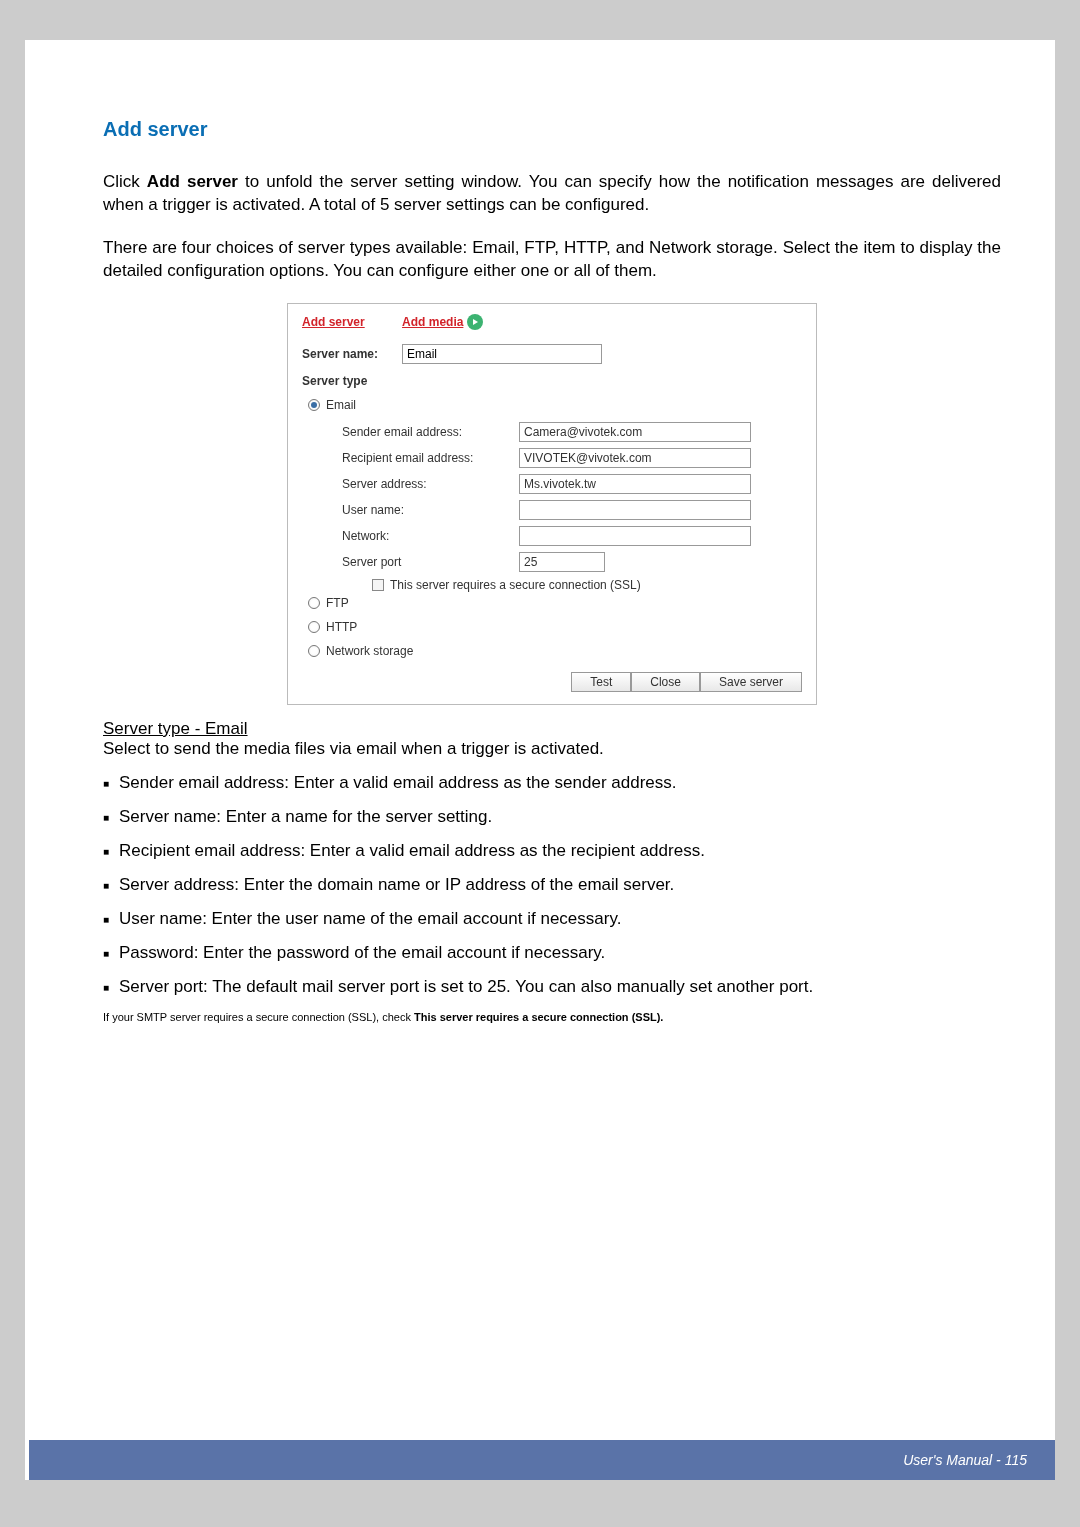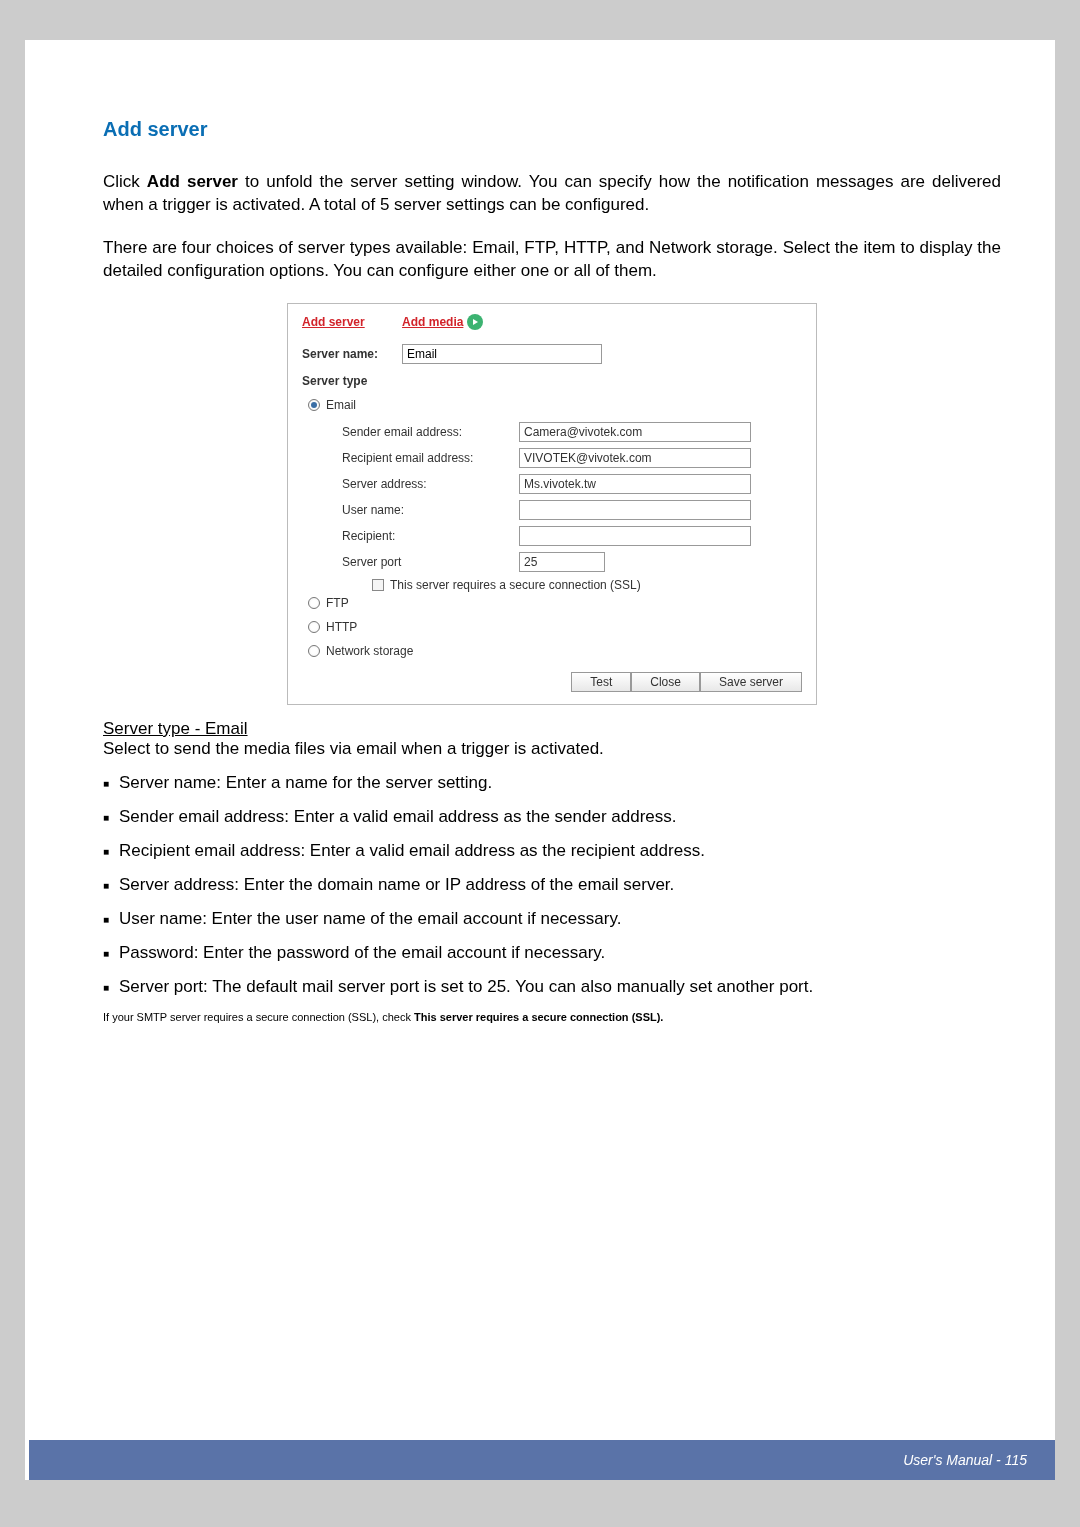--- a/index.html
+++ b/index.html
@@ -254,21 +254,21 @@
           </div>
           <div class="field-row">
             <span class="field-label">Server address:</span>
             <input class="field-input" value="Ms.vivotek.tw" style="">
           </div>
           <div class="field-row">
             <span class="field-label">User name:</span>
             <input class="field-input" value="" style="">
           </div>
           <div class="field-row">
-            <span class="field-label">Recipient:</span>
+            <span class="field-label">Network:</span>
             <input class="field-input" type="password" value="" style="">
           </div>
           <div class="field-row">
             <span class="field-label">Server port</span>
             <input class="field-input short" value="25" style="">
           </div>
           <div class="checkbox-row">
             <span class="chk"></span>
             <span class="form-label">This server requires a secure connection (SSL)</span>
           </div>
@@ -292,22 +292,22 @@
           <button class="btn">Close</button>
           <button class="btn">Save server</button>
         </div>
       </div>
     </div>
 
     <div class="underline-heading">Server type - Email</div>
     <div class="desc-line">Select to send the media files via email when a trigger is activated.</div>
 
     <ul class="bullets">
+      <li>Sender email address: Enter a valid email address as the sender address.</li>
       <li>Server name: Enter a name for the server setting.</li>
-      <li>Sender email address: Enter a valid email address as the sender address.</li>
       <li>Recipient email address: Enter a valid email address as the recipient address.</li>
       <li>Server address: Enter the domain name or IP address of the email server.</li>
       <li>User name: Enter the user name of the email account if necessary.</li>
       <li>Password: Enter the password of the email account if necessary.</li>
       <li>Server port: The default mail server port is set to 25. You can also manually set another port.</li>
     </ul>
 
     <p class="note-text">
       <span>If your SMTP server requires a secure connection (SSL), check </span><span class="bold">This server requires a secure connection (SSL).</span>
     </p>

